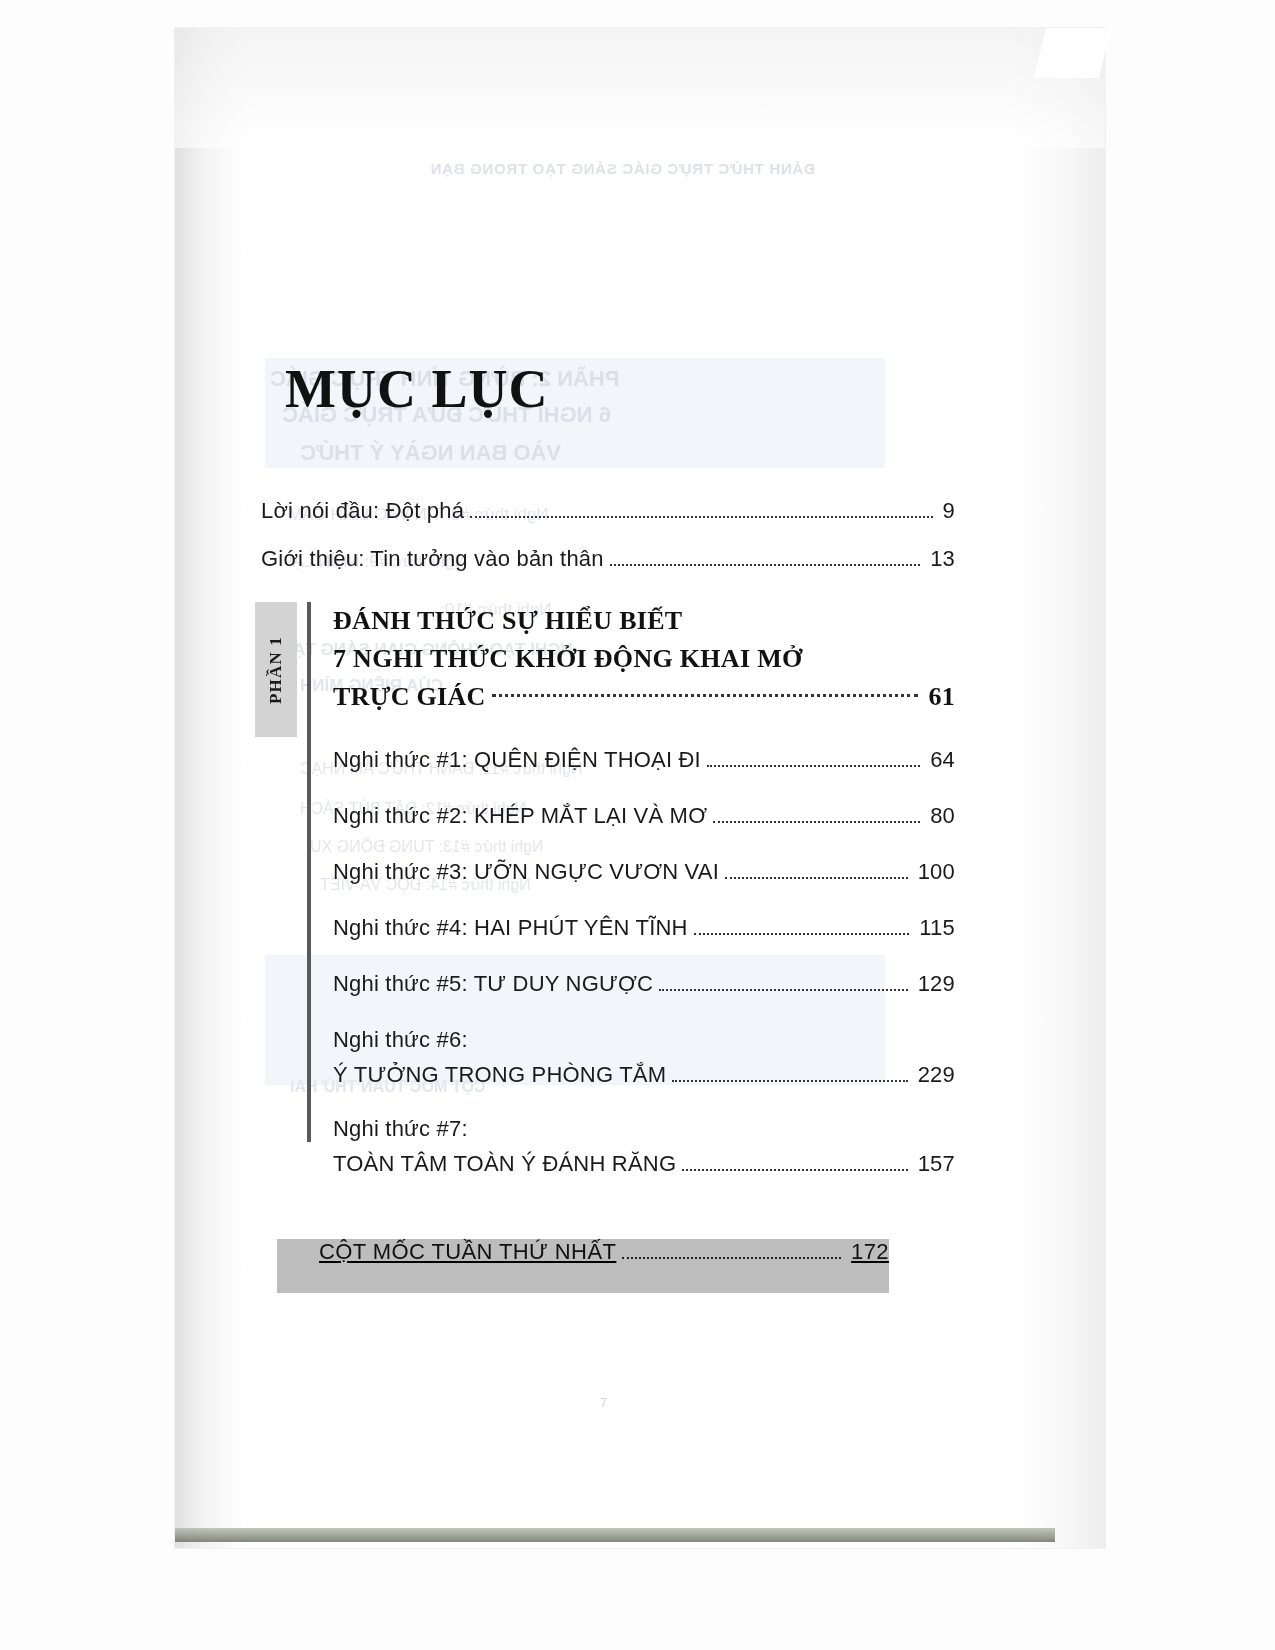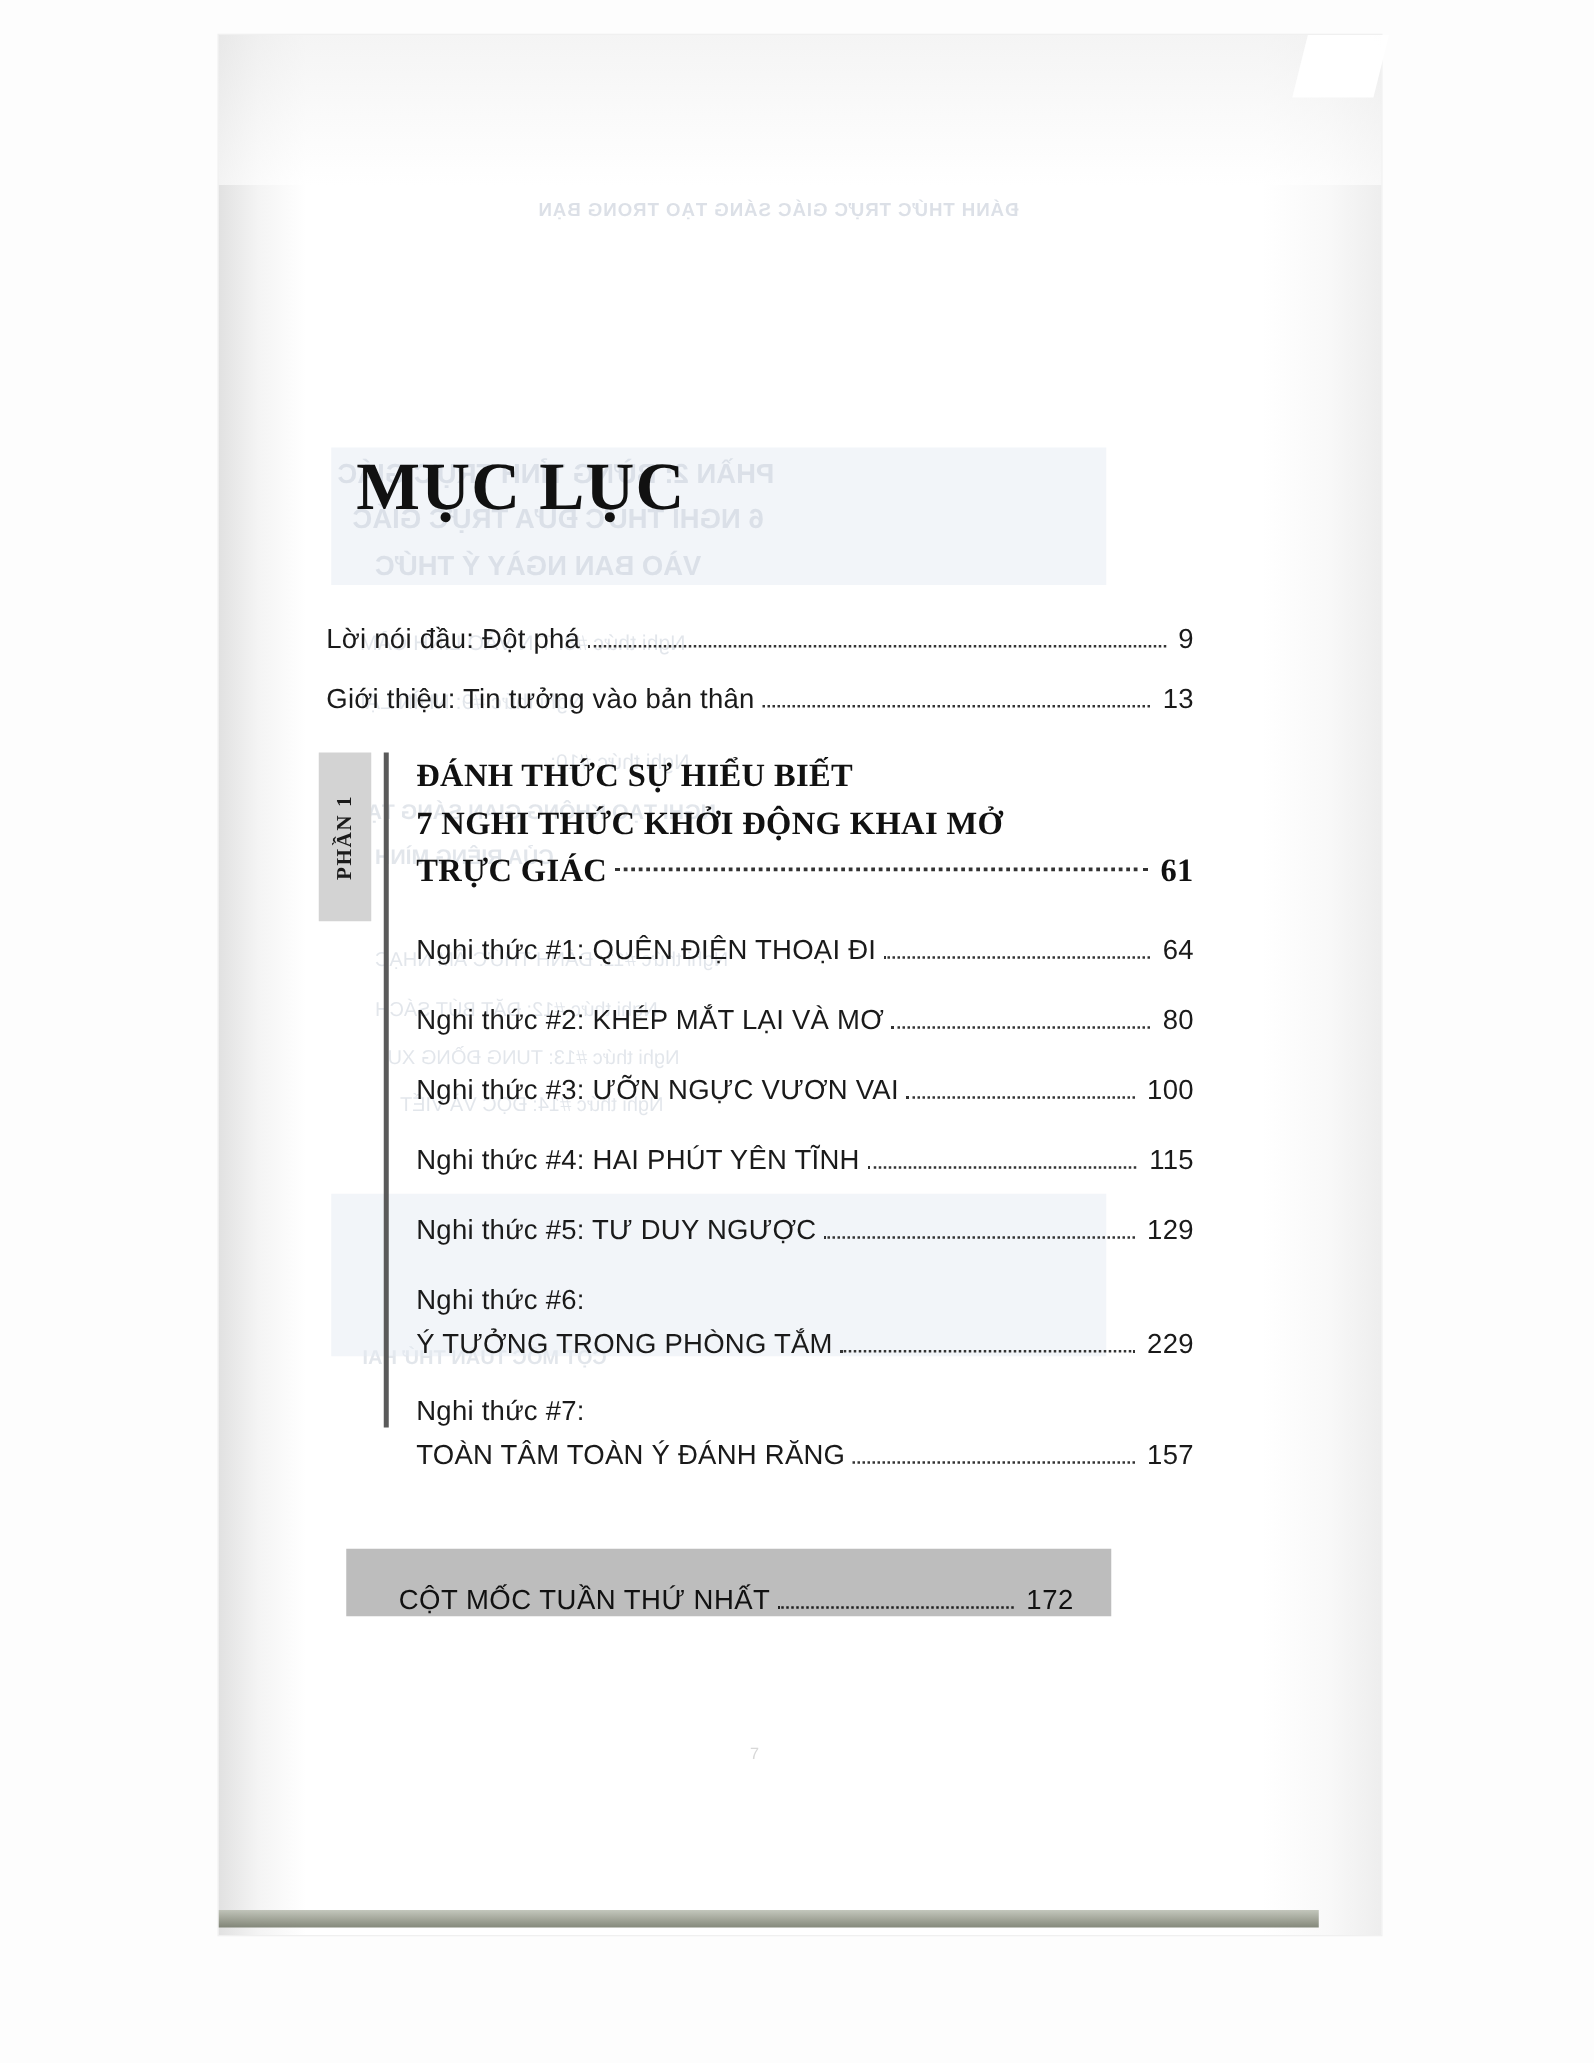--- a/index.html
+++ b/index.html
@@ -212,25 +212,25 @@
     display: flex;
     align-items: baseline;
   }
 
   .milestone {
     margin-top: 34px;
     margin-left: 22px;
     background: #bdbdbd;
     height: 54px;
     display: flex;
-    align-items: flex-end;
+    align-items: flex-start;
     padding-left: 42px;
-    padding-right: 30px;
     width: 612px;
     box-sizing: border-box;
+    text-decoration: underline;
   }
   .milestone .mtext {
     display: flex;
     align-items: baseline;
     font-size: 22px;
     letter-spacing: .4px;
     color: #111;
     width: 100%;
   }
   .milestone .leader { border-bottom: 2.5px dotted #222; }

